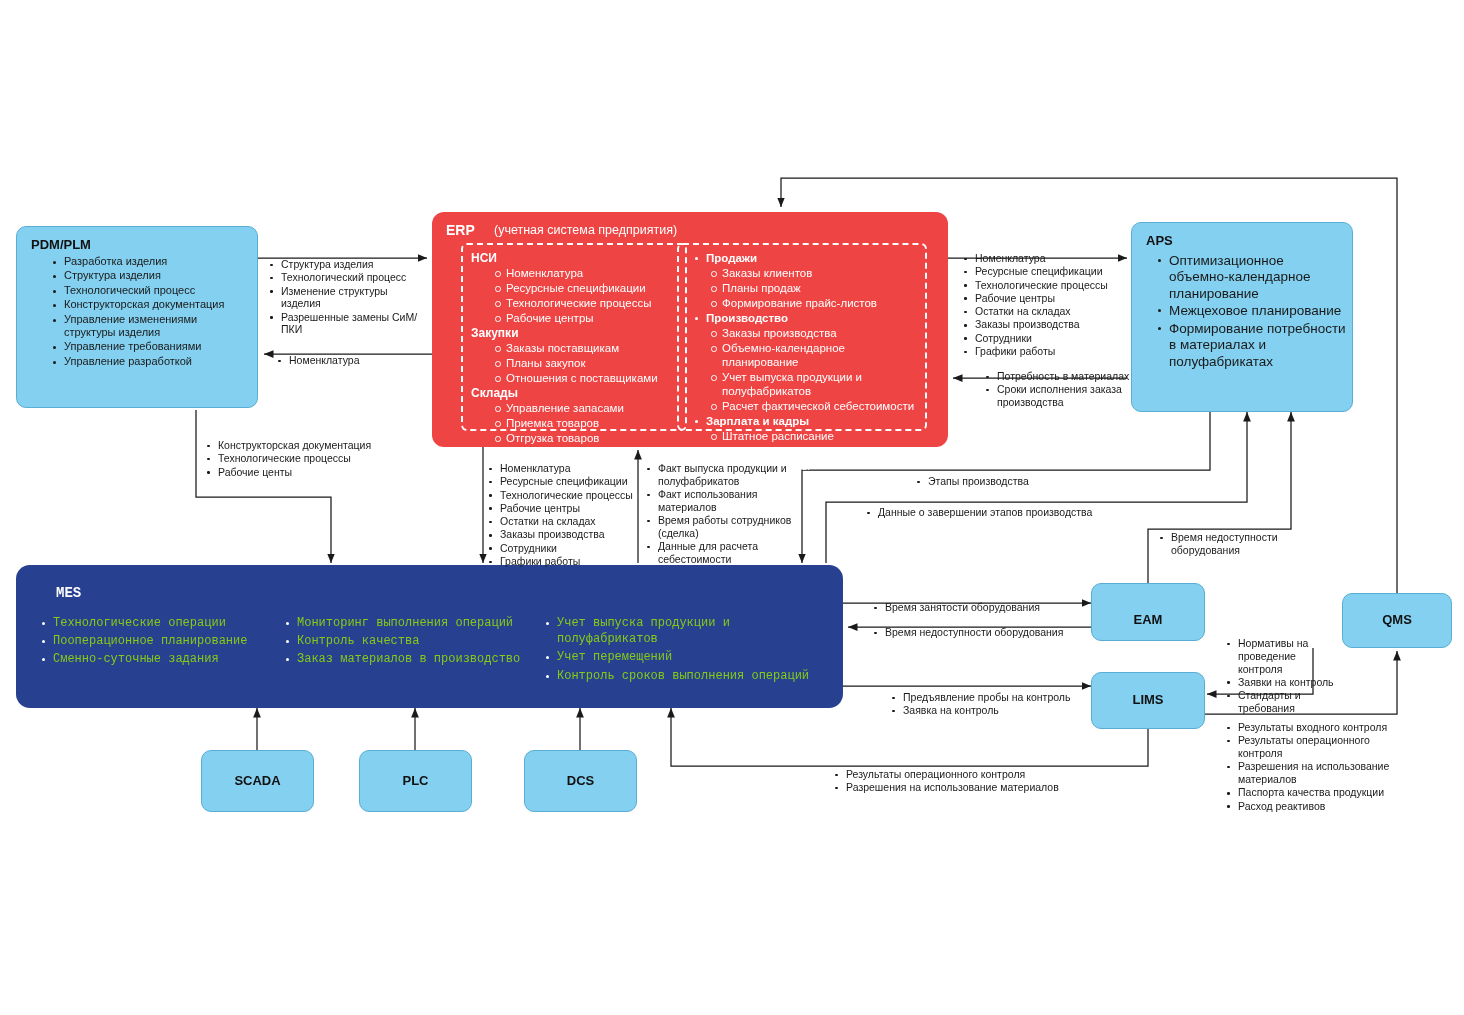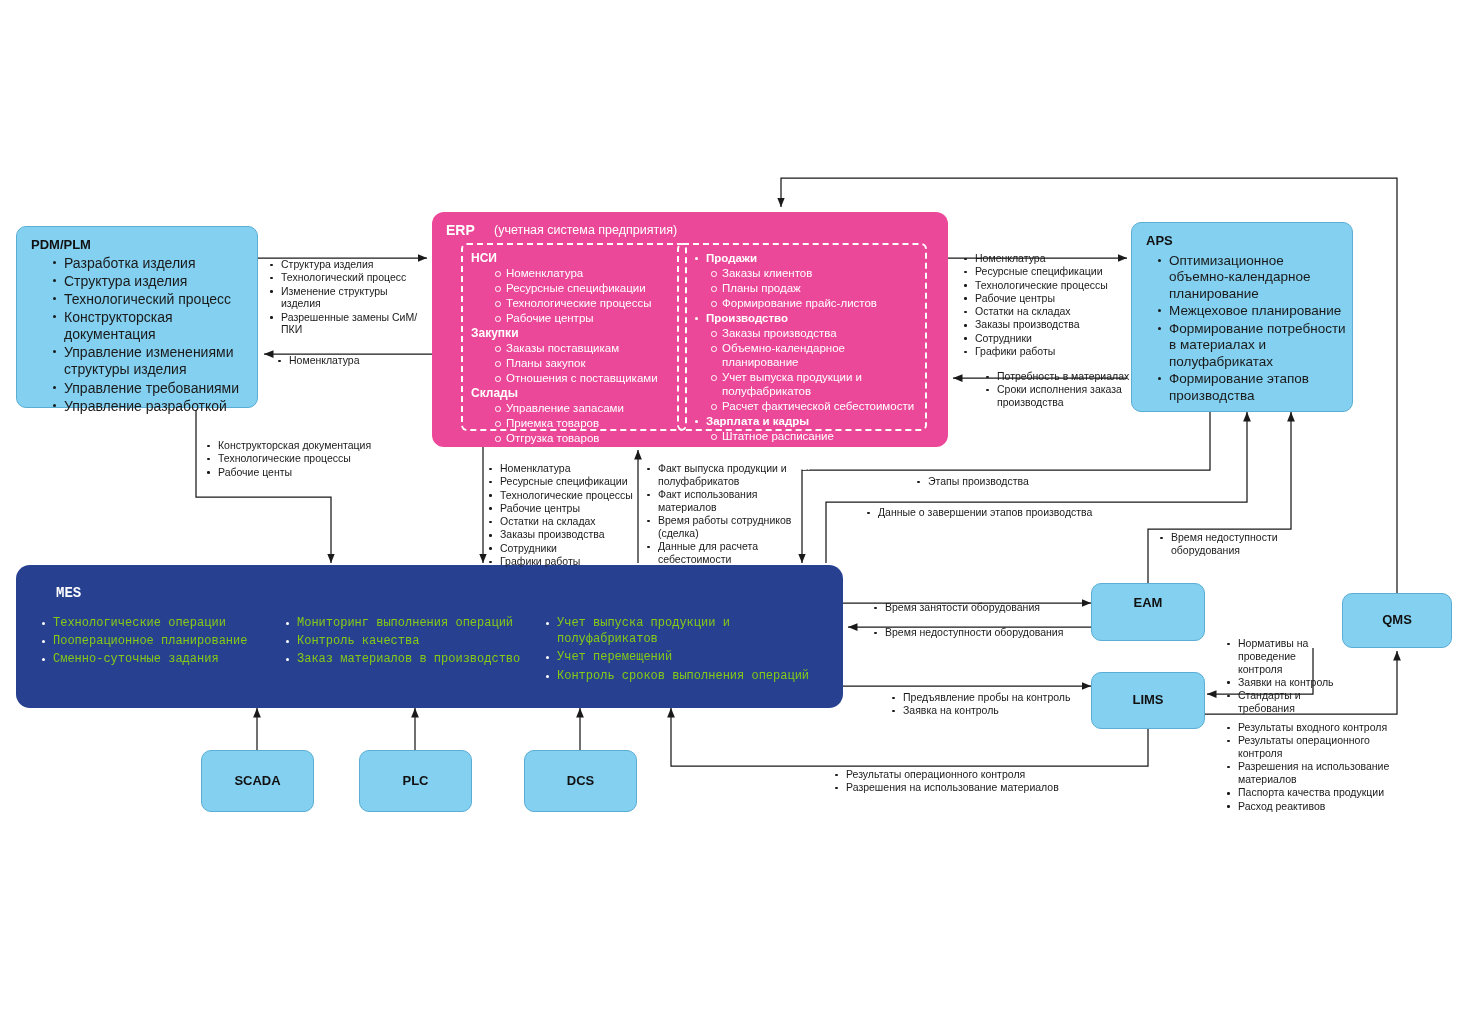--- a/index.html
+++ b/index.html
@@ -3,33 +3,33 @@
 <meta charset="utf-8">
 <style>
   html,body{margin:0;padding:0;background:#ffffff;}
   body{width:1464px;height:1015px;position:relative;overflow:hidden;
        font-family:"Liberation Sans","DejaVu Sans",sans-serif;color:#1a1a1a;}
   #stage{position:absolute;left:0;top:0;width:1464px;height:1015px;}
   svg.wires{position:absolute;left:0;top:0;width:1464px;height:1015px;pointer-events:none;}
 
   .box{position:absolute;box-sizing:border-box;}
   .blue{background:#83d0f0;border:1px solid #5aaed3;border-radius:10px;}
-  .gray{background:#ec4899;border-radius:12px;}
+  .gray{background:#ef4444;border-radius:12px;}
   .navy{background:#27408f;border-radius:14px;font-family:Liberation Mono, monospace;}
 
   .btitle{font-weight:bold;font-size:13px;color:#111;}
   .gray .btitle,.navy .btitle{color:#ffffff;}
 
   ul.bl{margin:0;padding:0;list-style:none;}
   ul.bl>li{position:relative;padding-left:13px;margin:0 0 1px 0;line-height:1.22;}
   ul.bl>li:before{content:"";position:absolute;left:2px;top:6px;width:3px;height:3px;
       border-radius:50%;background:currentColor;}
 
   .feat{font-size:11.5px;color:#1a1a1a;}
-  .blue .feat{font-size:14px;}
+  .blue .feat{font-size:11px;}
 
   .aps-feat li{font-size:13.5px;line-height:1.25;margin-bottom:1px;}
 
   .erpcol{position:absolute;box-sizing:border-box;border:2px dashed #ffffff;border-radius:6px;
       color:#ffffff;padding:6px 8px;}
   .erpgrp{font-weight:bold;font-size:12px;color:#fff;margin:0 0 1px 0;}
   .erpcol ul.bl>li{font-size:11.5px;color:#fff;margin-left:22px;}
   .erpcol ul.bl>li:before{background:transparent;border:1px solid #fff;width:3.5px;height:3.5px;top:5px;}
   .erpcol>ul.top>li{margin-left:6px;}
   .erpcol>ul.top>li:before{background:#fff;border:none;width:3px;height:3px;top:6px;}
@@ -167,21 +167,20 @@
       </ul>
     </div>
   </div>
 
   <div class="box blue" style="left:1131px;top:222px;width:222px;height:190px;">
     <div class="btitle" style="position:absolute;left:14px;top:10px;">APS</div>
     <ul class="bl aps-feat" style="position:absolute;left:24px;top:30px;width:190px;">
       <li>Оптимизационное объемно-календарное планирование</li>
       <li>Межцеховое планирование</li>
       <li>Формирование потребности в материалах и полуфабрикатах</li>
-      <li>Формирование этапов производства</li>
     </ul>
   </div>
 
   <div class="box navy" style="left:16px;top:565px;width:827px;height:143px;">
     <div class="btitle" style="position:absolute;left:40px;top:20px;font-size:14px;">MES</div>
     <div class="mes-cols" style="left:24px;top:50px;width:800px;">
       <ul class="bl" style="width:244px;">
         <li>Технологические операции</li>
         <li>Пооперационное планирование</li>
         <li>Сменно-суточные задания</li>
@@ -193,21 +192,21 @@
       </ul>
       <ul class="bl" style="width:290px;">
         <li>Учет выпуска продукции и полуфабрикатов</li>
         <li>Учет перемещений</li>
         <li>Контроль сроков выполнения операций</li>
       </ul>
     </div>
   </div>
 
   <div class="box blue" style="left:1091px;top:583px;width:114px;height:58px;">
-    <div class="center-name" style="top:11px;">EAM</div>
+    <div class="center-name" style="top:28px;">EAM</div>
   </div>
   <div class="box blue" style="left:1091px;top:672px;width:114px;height:57px;">
     <div class="center-name" style="top:19px;">LIMS</div>
   </div>
   <div class="box blue" style="left:1342px;top:593px;width:110px;height:55px;">
     <div class="center-name" style="top:18px;">QMS</div>
   </div>
 
   <div class="box blue" style="left:201px;top:750px;width:113px;height:62px;">
     <div class="center-name" style="top:22px;">SCADA</div>

